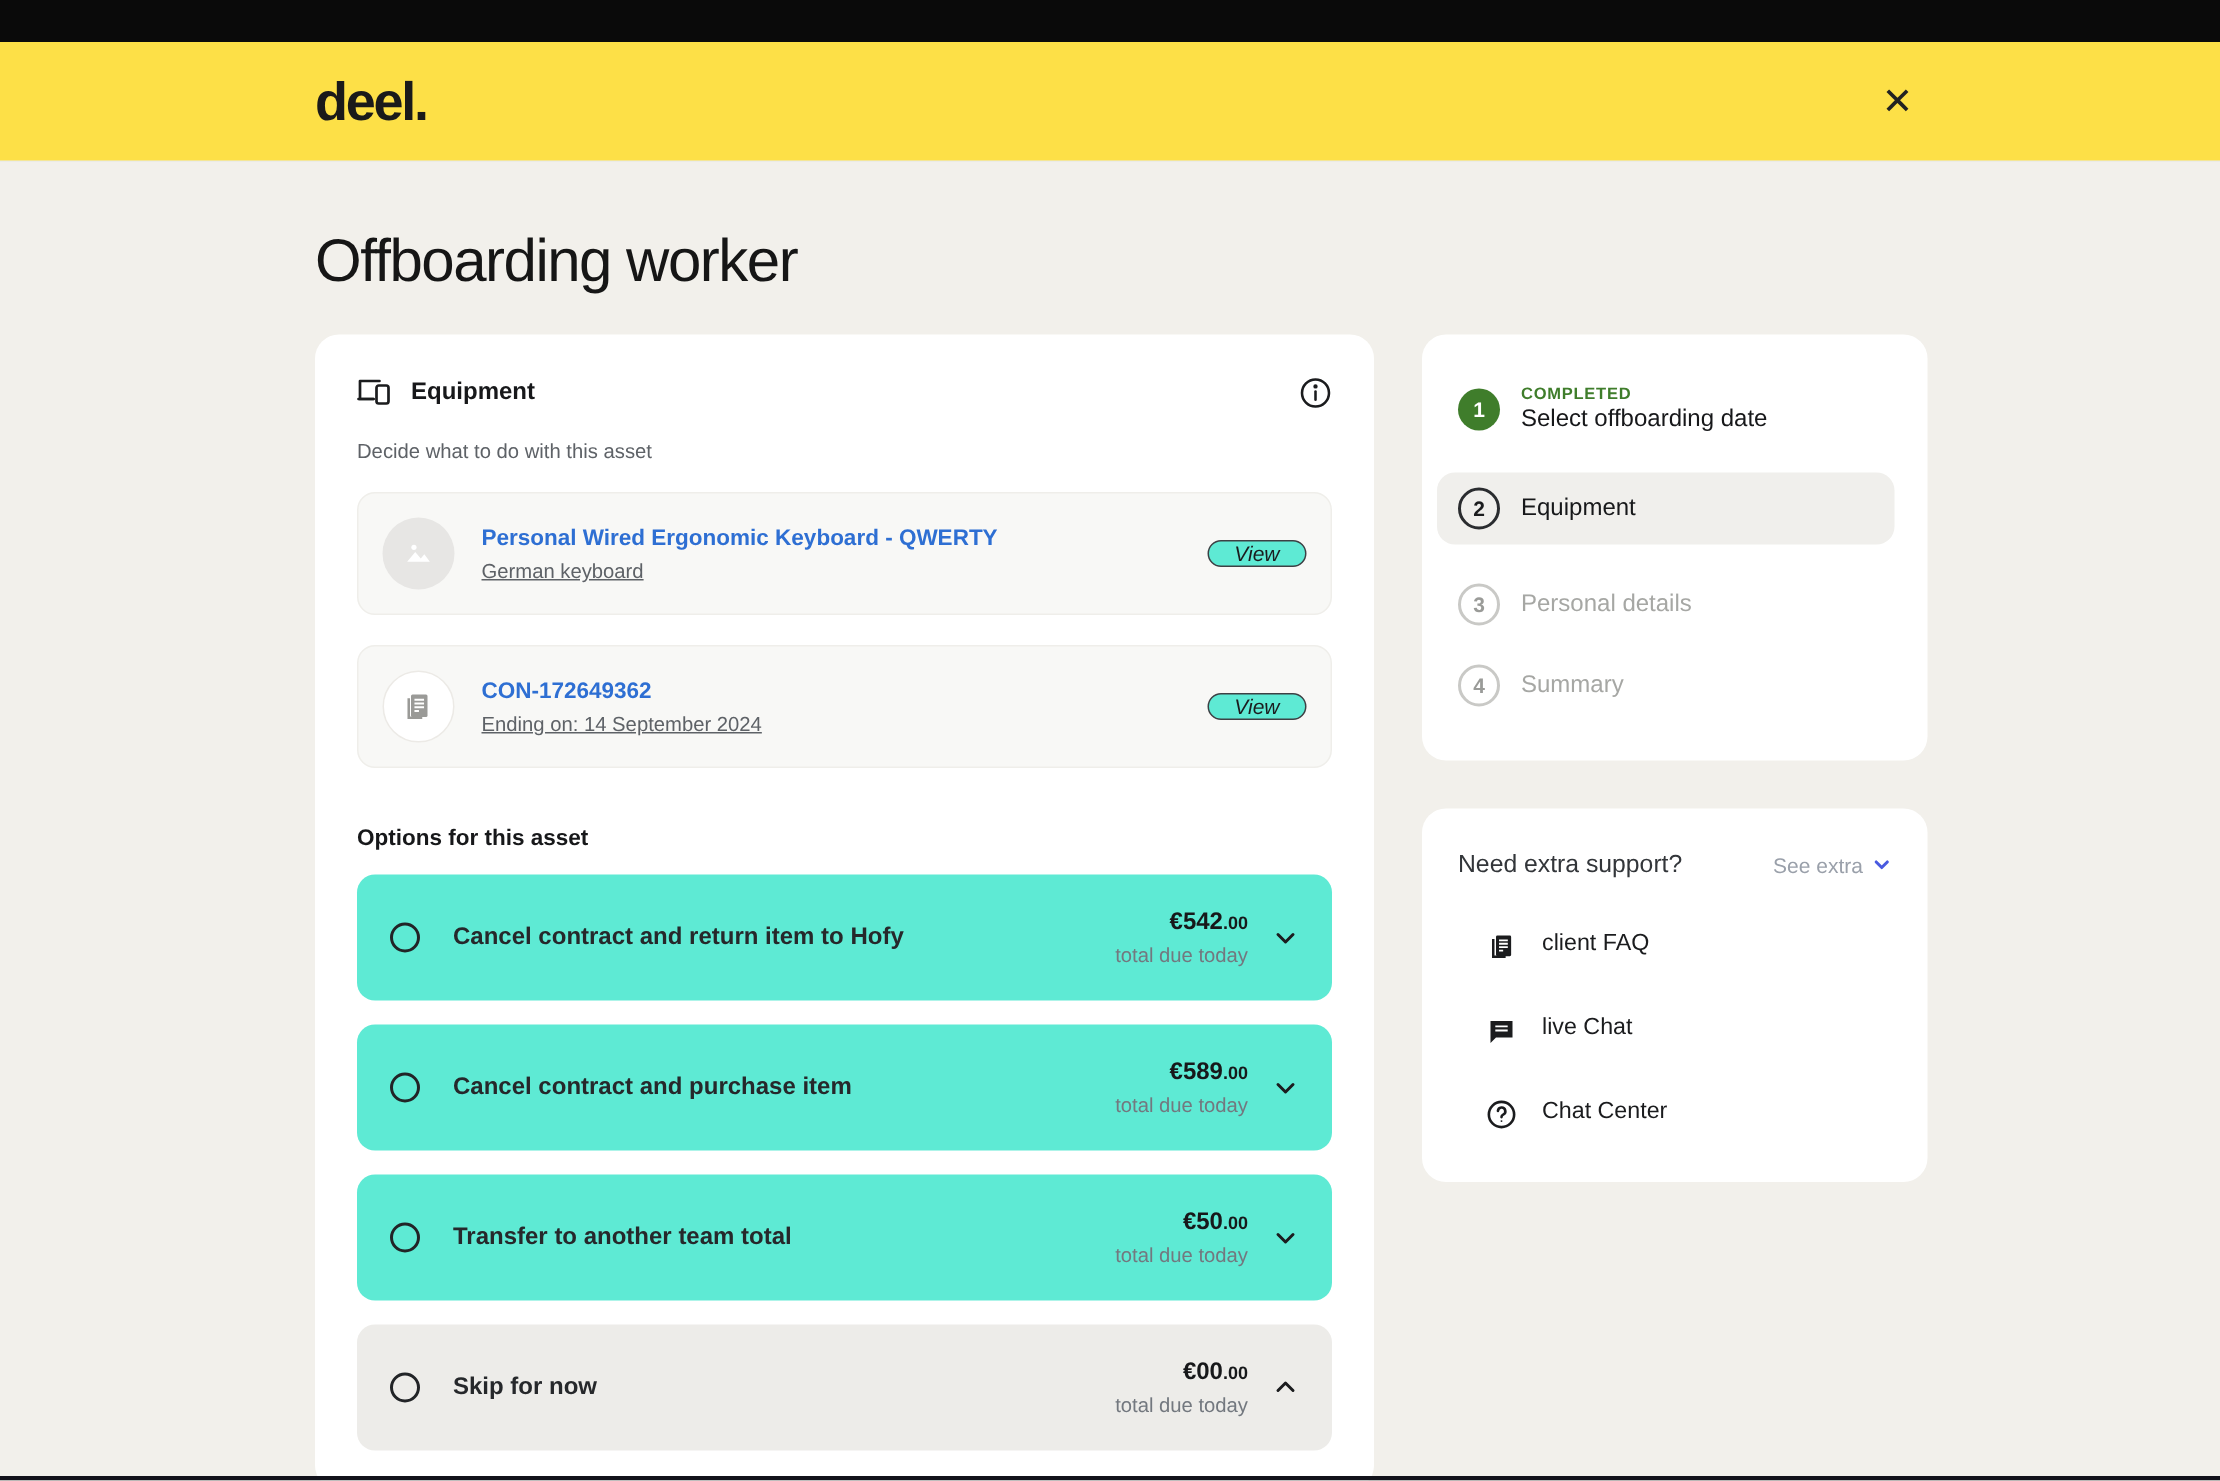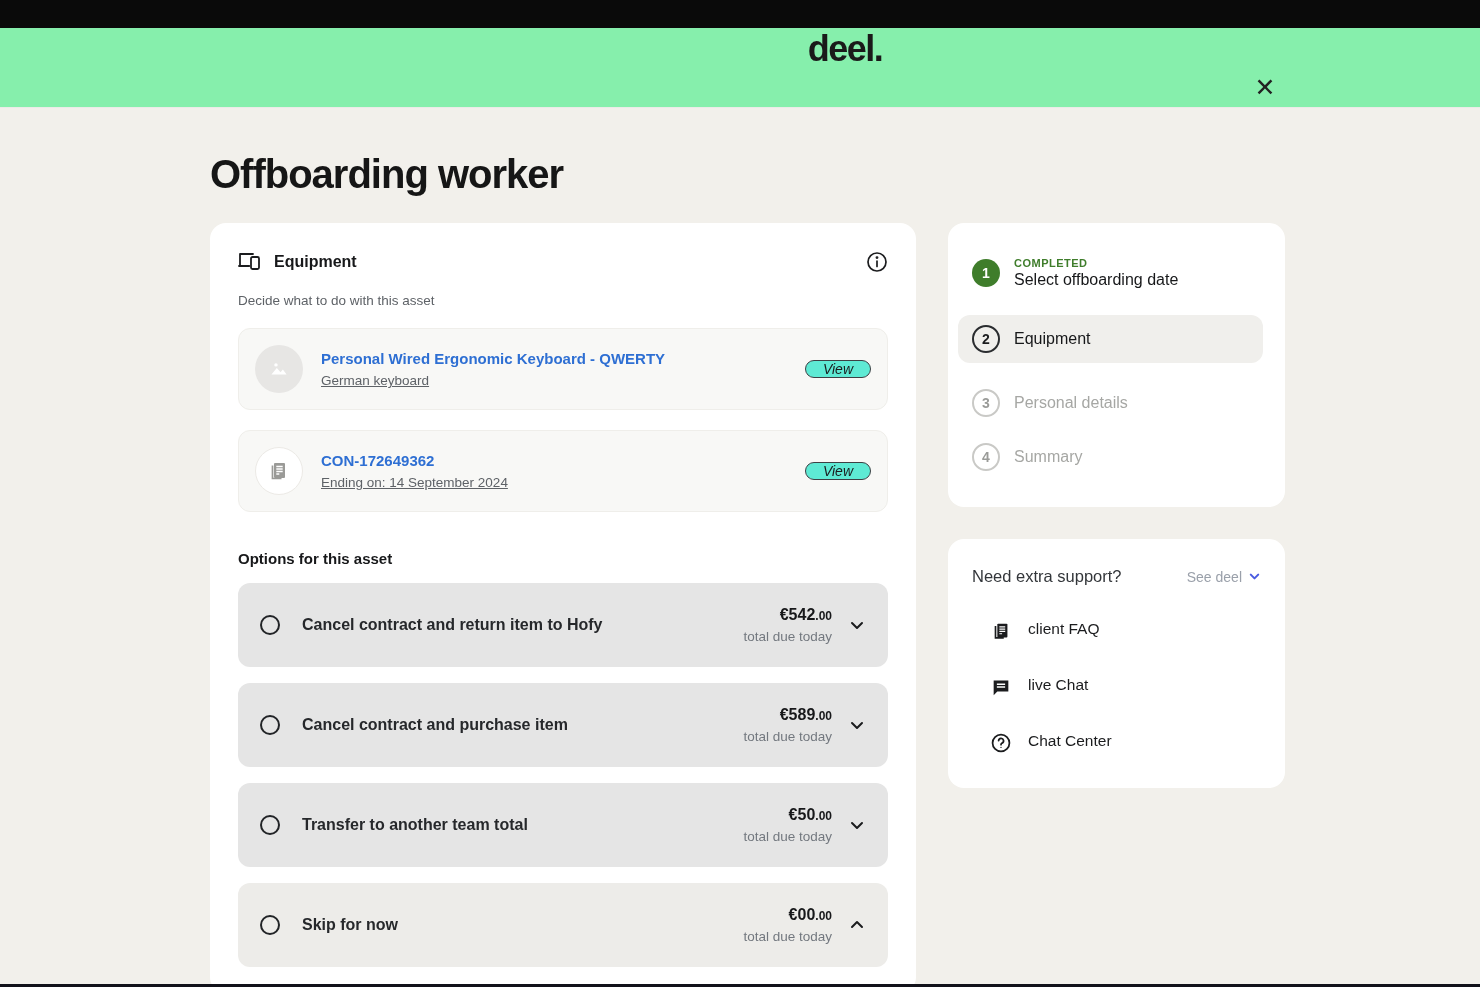--- a/index.html
+++ b/index.html
@@ -8,38 +8,37 @@
     font-family:"Liberation Sans", sans-serif;
     background:#f2f0eb;
     color:#1b1c1e;
     position:relative;
     overflow:hidden;
   }
   .topbar { height:28px; background:#0a0a0a; width:100%; }
   .bottombar { position:absolute; left:0; bottom:0; width:100%; height:3px; background:#12121a; }
 
   .header {
-    height:80px; background:#86efac; width:100%;
+    height:80px; background:#fde047; width:100%;
     display:flex; align-items:center;
     border-bottom:1px solid #ebebe7;
-    flex-direction:column;
   }
   .logo {
     margin-left:210px;
     font-size:36px; font-weight:800; letter-spacing:-1.5px; color:#1a1a1a;
   }
   .close-btn {
     margin-left:auto; margin-right:198px;
     width:34px; height:34px; border:none; background:transparent;
     font-size:25px; line-height:34px; color:#222; cursor:pointer;
   }
 
   .content { padding:44px 0 0 210px; }
   .page-title {
-    font-size:40px; font-weight:700; letter-spacing:-1px; color:#161616;
+    font-size:40px; font-weight:400; letter-spacing:-1px; color:#161616;
   }
 
   .columns { display:flex; gap:32px; margin-top:26px; align-items:flex-start; }
 
   
   .card {
     background:#ffffff; border-radius:16px;
   }
   .equipment-card { width:706px; padding:28px 28px 26px 28px; }
 
@@ -64,21 +63,21 @@
   .asset-sub { margin-top:6px; font-size:13.5px; color:#5e6267;text-decoration:underline; }
   .view-btn {
     margin-left:auto; background:#5eead4; border:1.4px solid #3d4044;
     border-radius:9px; padding:0 17px; font-size:14px; color:#1b1c1e;
     font-family:"Liberation Sans", sans-serif; cursor:pointer;font-style:italic;
   }
 
   .options-heading { margin-top:38px; font-size:15px; font-weight:700; color:#17181a; }
 
   .option-row {
-    margin-top:16px; background:#e5e5e5; border-radius:12px;
+    margin-top:16px; background:#5eead4; border-radius:12px;
     min-height:84px; padding:14px 22px; display:flex; align-items:center;
     cursor:pointer;
   }
   .option-row.selected-bg { background:#edecE9; background:#edece9; }
   .radio {
     width:20px; height:20px; border:2.2px solid #222427; border-radius:50%;
     background:transparent; flex:0 0 20px; cursor:pointer;
   }
   .option-label { margin-left:22px; font-size:16px; font-weight:600; color:#26282b; }
   .option-price { margin-left:auto; text-align:right; }
@@ -276,21 +275,21 @@
           <span class="step-texts">
             <div class="step-label">Summary</div>
           </span>
         </div>
       </div>
 
       <div class="card support-card">
         <div class="support-header">
           <span class="support-title">Need extra support?</span>
           <span class="see-more">
-            <span class="see-more-label">See deel</span>
+            <span class="see-more-label">See extra</span>
             <span class="chev-sm">
               <svg viewBox="0 0 14 14" fill="none" stroke="#4a5be0" stroke-width="2.2" stroke-linecap="round" stroke-linejoin="round">
                   <path d="M3 5 l4 4 4-4"></path>
                 </svg>
             </span>
           </span>
         </div>
 
         <div class="support-item">
           <span class="s-icon">

